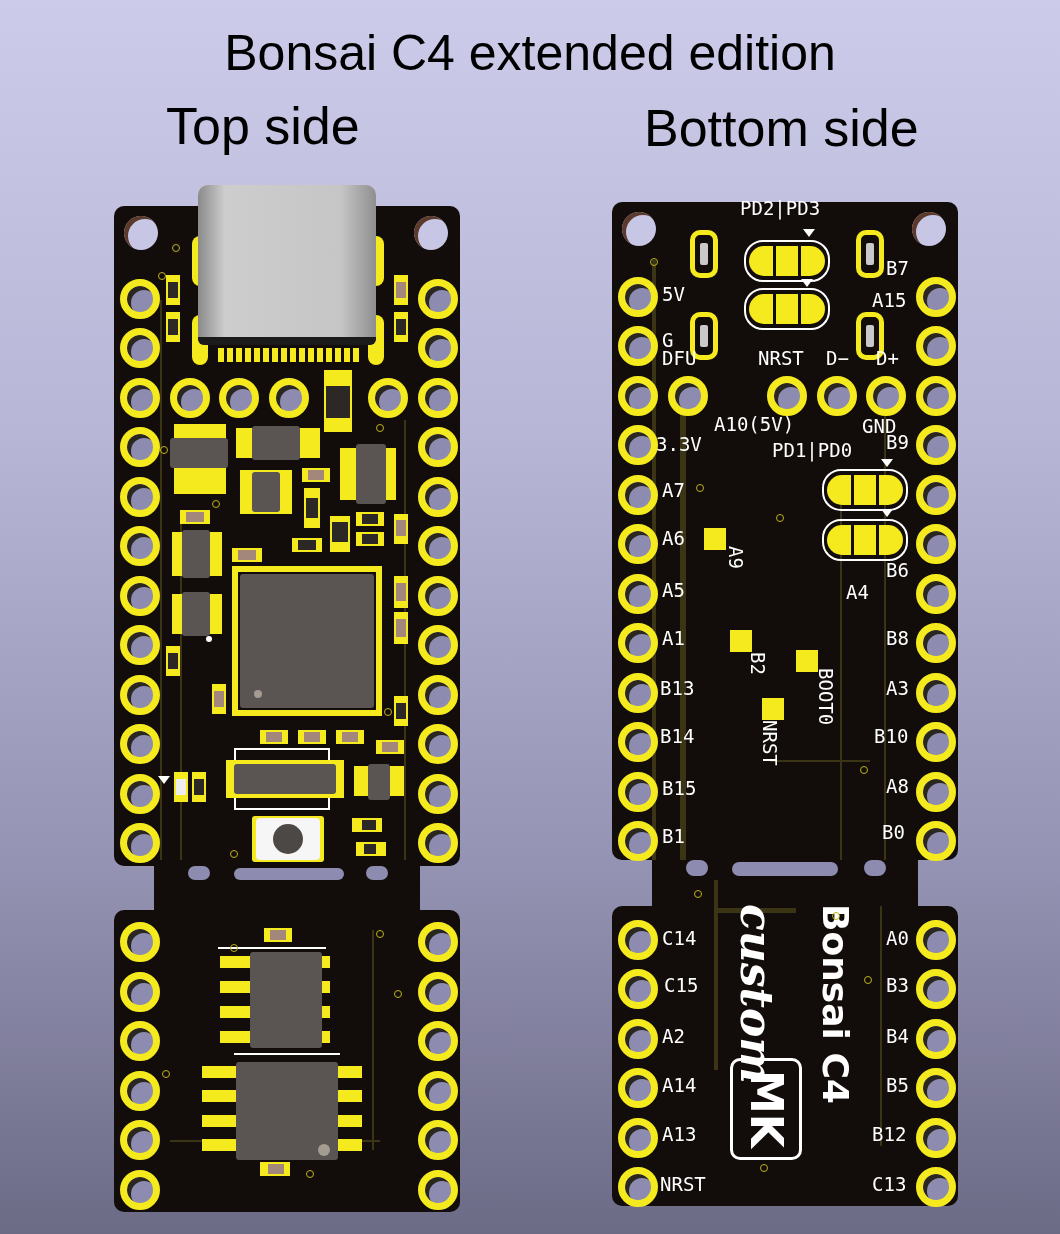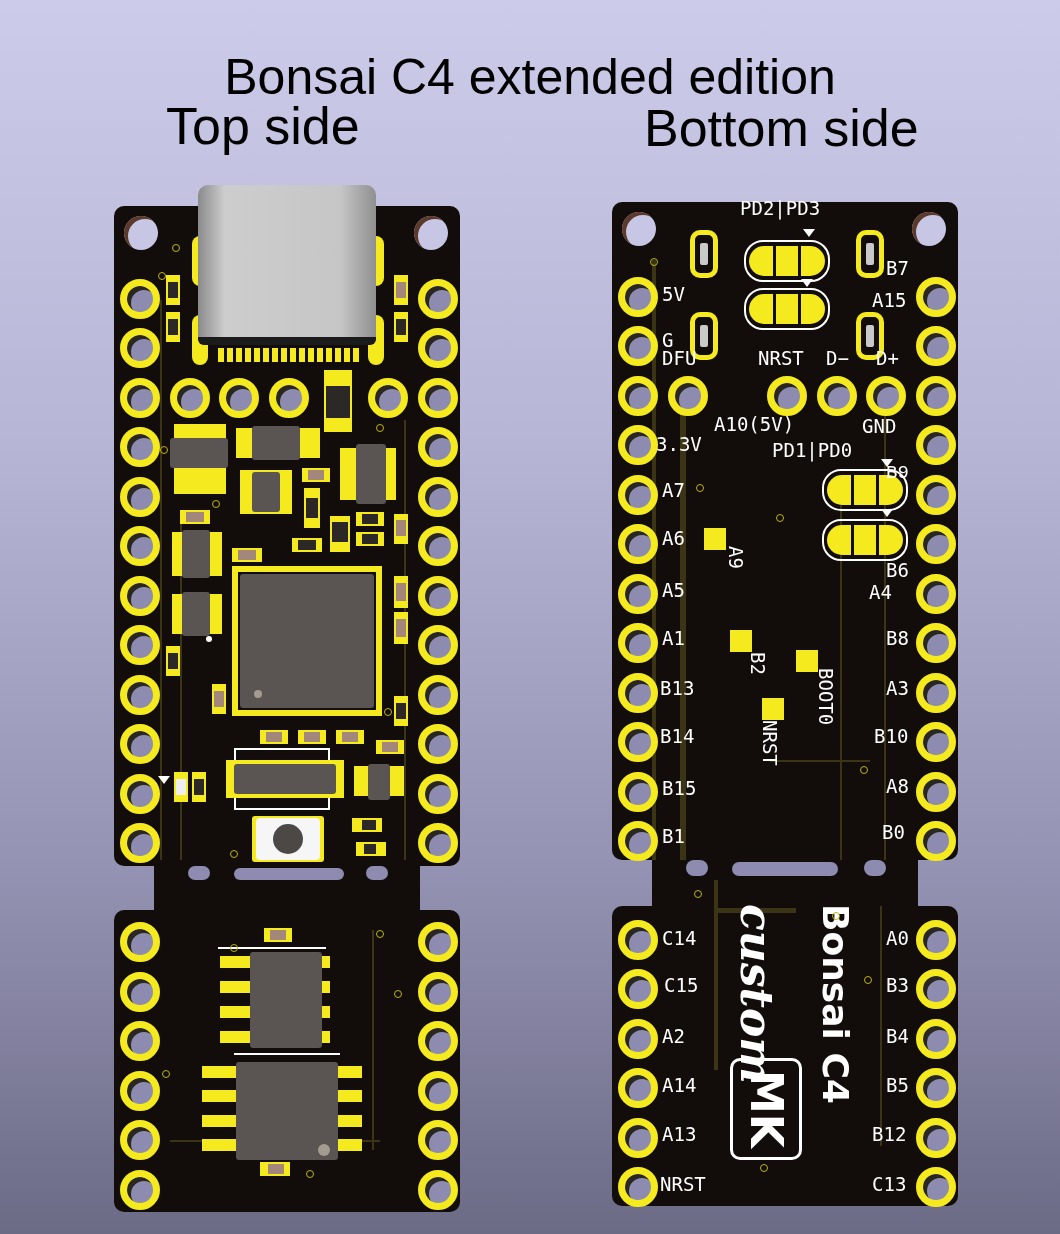--- a/index.html
+++ b/index.html
@@ -59,21 +59,21 @@
   .usb-pins span { display: block; width: 6px; height: 14px; background: #f4ea1d; }
   .button-body { position: absolute; background: #f6f6f6; border-radius: 4px; }
   .button-cap { position: absolute; width: 30px; height: 30px; border-radius: 50%; background: #4c4846; }
   .logo-box { position: absolute; border: 3px solid #fff; border-radius: 10px; }
   .big-text { position: absolute; color: #fff; font-family: "DejaVu Sans", sans-serif; font-weight: bold; transform-origin: left top; transform: rotate(90deg); white-space: nowrap; }
   .script { position: absolute; color: #fff; font-family: "DejaVu Serif", serif; font-style: italic; font-weight: bold; transform-origin: left top; transform: rotate(90deg); white-space: nowrap; }
 </style>
 </head>
 <body>
 
-<div class="title" style="top:24px;margin-top:24px;">Bonsai C4 extended edition</div>
+<div class="title" style="top:24px;">Bonsai C4 extended edition</div>
 <div class="subtitle" style="left:166px; top:96px;">Top side</div>
 <div class="subtitle" style="left:644px; top:98px;">Bottom side</div>
 
 <div>
 
   <div class="board" style="left:114px; top:206px; width:346px; height:660px;"></div>
 
   <div class="board" style="left:154px; top:860px; width:266px; height:60px; border-radius:0;"></div>
 
   <div class="board" style="left:114px; top:910px; width:346px; height:302px;"></div>
@@ -396,23 +396,23 @@
   <div class="lbl" style="left:662px; top:580px;">A5</div>
   <div class="lbl" style="left:662px; top:628px;">A1</div>
   <div class="lbl" style="left:660px; top:678px;">B13</div>
   <div class="lbl" style="left:660px; top:726px;">B14</div>
   <div class="lbl" style="left:662px; top:778px;">B15</div>
   <div class="lbl" style="left:662px; top:826px;">B1</div>
 
   <div class="lbl" style="left:886px; top:258px;">B7</div>
   <div class="lbl" style="left:872px; top:290px;">A15</div>
   <div class="lbl" style="left:862px; top:416px;">GND</div>
-  <div class="lbl" style="left:886px; top:463px;font-family:Liberation Mono, monospace;">B9</div>
+  <div class="lbl" style="left:886px; top:432px;">B9</div>
   <div class="lbl" style="left:886px; top:560px;">B6</div>
-  <div class="lbl" style="left:869px; top:582px;text-align:right;">A4</div>
+  <div class="lbl" style="left:846px; top:582px;text-align:right;">A4</div>
   <div class="lbl" style="left:886px; top:628px;">B8</div>
   <div class="lbl" style="left:886px; top:678px;">A3</div>
   <div class="lbl" style="left:874px; top:726px;">B10</div>
   <div class="lbl" style="left:886px; top:776px;">A8</div>
   <div class="lbl" style="left:882px; top:822px;">B0</div>
 
   <div class="lbl" style="left:740px; top:198px;">PD2|PD3</div>
   <div class="lbl" style="left:758px; top:348px;">NRST</div>
   <div class="lbl" style="left:826px; top:348px;">D−</div>
   <div class="lbl" style="left:876px; top:348px;">D+</div>

